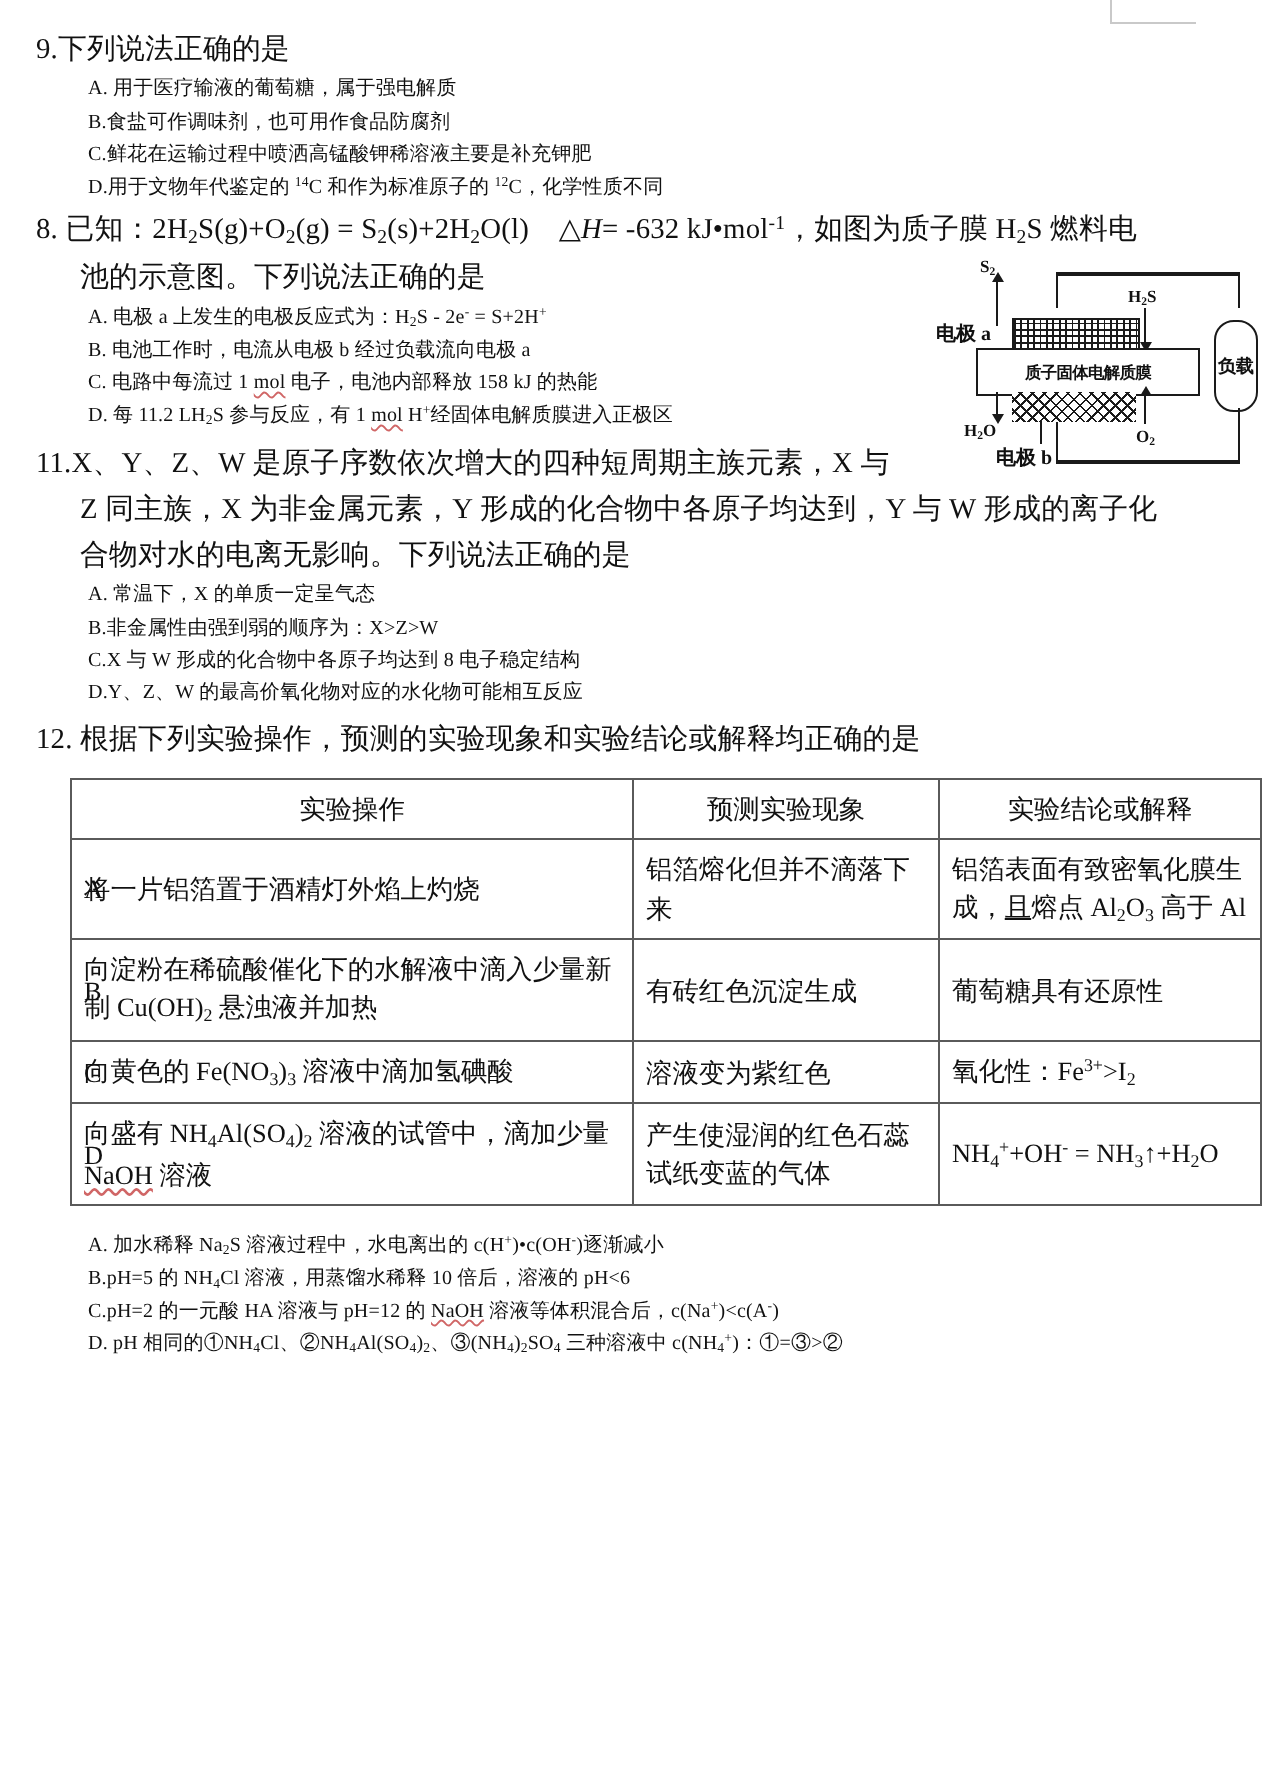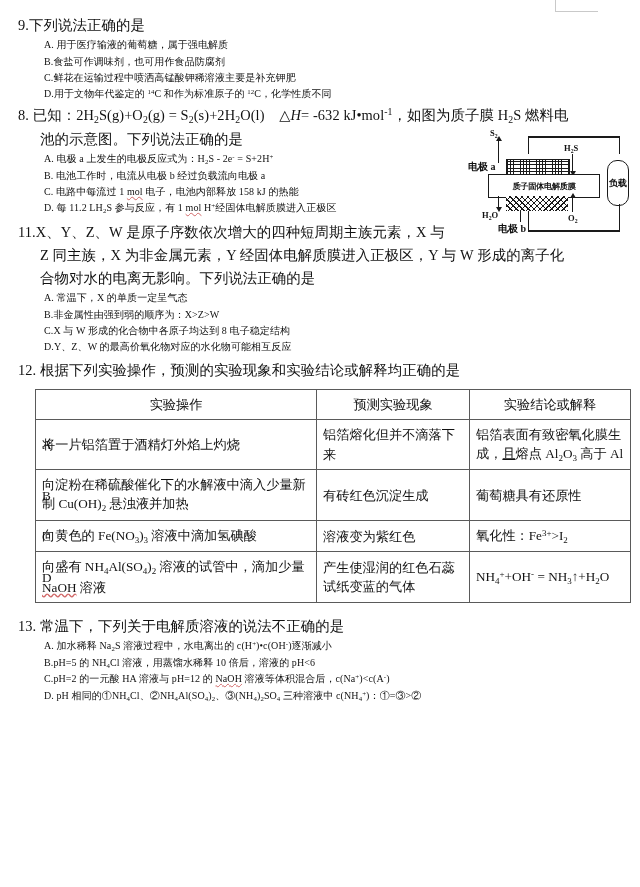--- a/index.html
+++ b/index.html
@@ -242,21 +242,21 @@
       <div class="fig-line" style="left:52px; top:104px; width:92px; height:1.3px;"></div>
       <div class="fig-line" style="left:52px; top:85px; width:1.3px; height:20px;"></div>
       <div class="fig-line" style="left:143px; top:78px; width:1.3px; height:27px;"></div>
     </div>
   </div>
 
   <div class="q" style="margin-top:4px;">
     <div class="q-head">
       <span>11.</span>X、Y、Z、W 是原子序数依次增大的四种短周期主族元素，X 与
     </div>
-    <div class="cont">Z 同主族，X 为非金属元素，Y 经固体电解质膜进入正极区，Y 与 W 形成的离子化</div>
+    <div class="cont">Z 同主族，X 为非金属元素，Y 形成的化合物中各原子均达到，Y 与 W 形成的离子化</div>
     <div class="cont">合物对水的电离无影响。下列说法正确的是</div>
     <div class="opt">
       <span>A.</span>&nbsp;常温下，X 的单质一定呈气态
     </div>
     <div class="opt">
       <span>B.</span>非金属性由强到弱的顺序为：X&gt;Z&gt;W
     </div>
     <div class="opt">
       <span>C.</span>X 与 W 形成的化合物中各原子均达到 8 电子稳定结构
     </div>
@@ -304,23 +304,20 @@
             <td class="col-op">向盛有 NH<sub>4</sub>Al(SO<sub>4</sub>)<sub>2</sub> 溶液的试管中，滴加少量 <span class="wavy">NaOH</span> 溶液</td>
             <td class="col-ph">产生使湿润的红色石蕊试纸变蓝的气体</td>
             <td class="col-cc">NH<sub>4</sub><sup>+</sup>+OH<sup>-</sup> = NH<sub>3</sub>↑+H<sub>2</sub>O</td>
           </tr>
         </tbody>
       </table>
     </div>
   </div>
 
   <div class="q" style="margin-top:8px;">
-    <div class="q-head">
-      <span>13.</span>&nbsp;<span>常温下，下列关于电解质溶液的说法不正确的是</span>
-    </div>
     <div class="opt">
       <span>A.</span>&nbsp;加水稀释 Na<sub>2</sub>S 溶液过程中，水电离出的 c(H<sup>+</sup>)•c(OH<sup>-</sup>)逐渐减小
     </div>
     <div class="opt">
       <span>B.</span>pH=5 的 NH<sub>4</sub>Cl 溶液，用蒸馏水稀释 10 倍后，溶液的 pH&lt;6
     </div>
     <div class="opt">
       <span>C.</span>pH=2 的一元酸 HA 溶液与 pH=12 的 <span class="wavy">NaOH</span> 溶液等体积混合后，c(Na<sup>+</sup>)&lt;c(A<sup>-</sup>)
     </div>
     <div class="opt">

